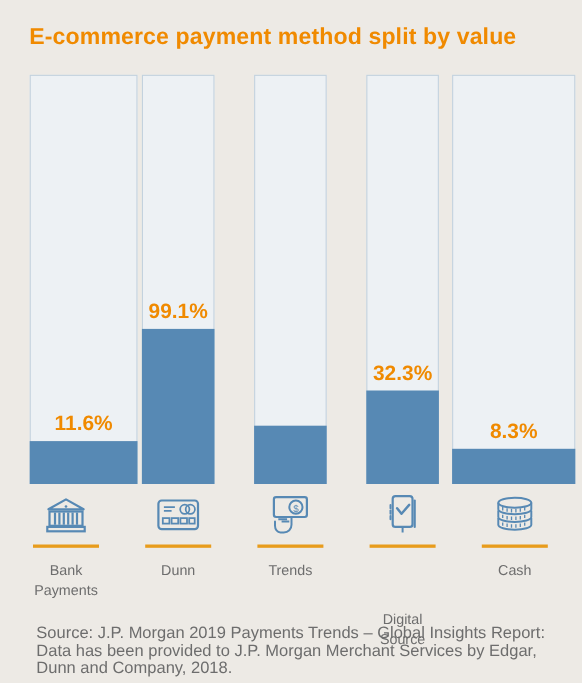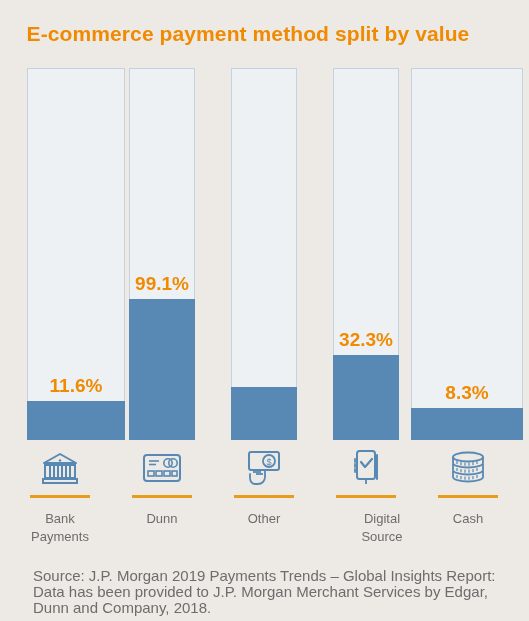--- a/index.html
+++ b/index.html
@@ -272,23 +272,23 @@
 
 <div id="labels-row">
   <div class="cat-label" style="left:0px;">
     <span>Bank</span>
     <span>Payments</span>
   </div>
   <div class="cat-label" style="left:102px;">
     <span>Dunn</span>
   </div>
   <div class="cat-label" style="left:204px;">
-    <span>Other</span>
-  </div>
-  <div class="cat-label" style="left:322px;">
+    <span>Trends</span>
+  </div>
+  <div class="cat-label" style="left:306px;margin-top:44px;">
     <span>Digital</span>
     <span>Source</span>
   </div>
   <div class="cat-label" style="left:408px;">
     <span>Cash</span>
   </div>
 </div>
 
 <div id="source-note">Source: J.P. Morgan 2019 Payments Trends – Global Insights Report: Data has been provided to J.P. Morgan Merchant Services by Edgar, Dunn and Company, 2018.</div>
 

